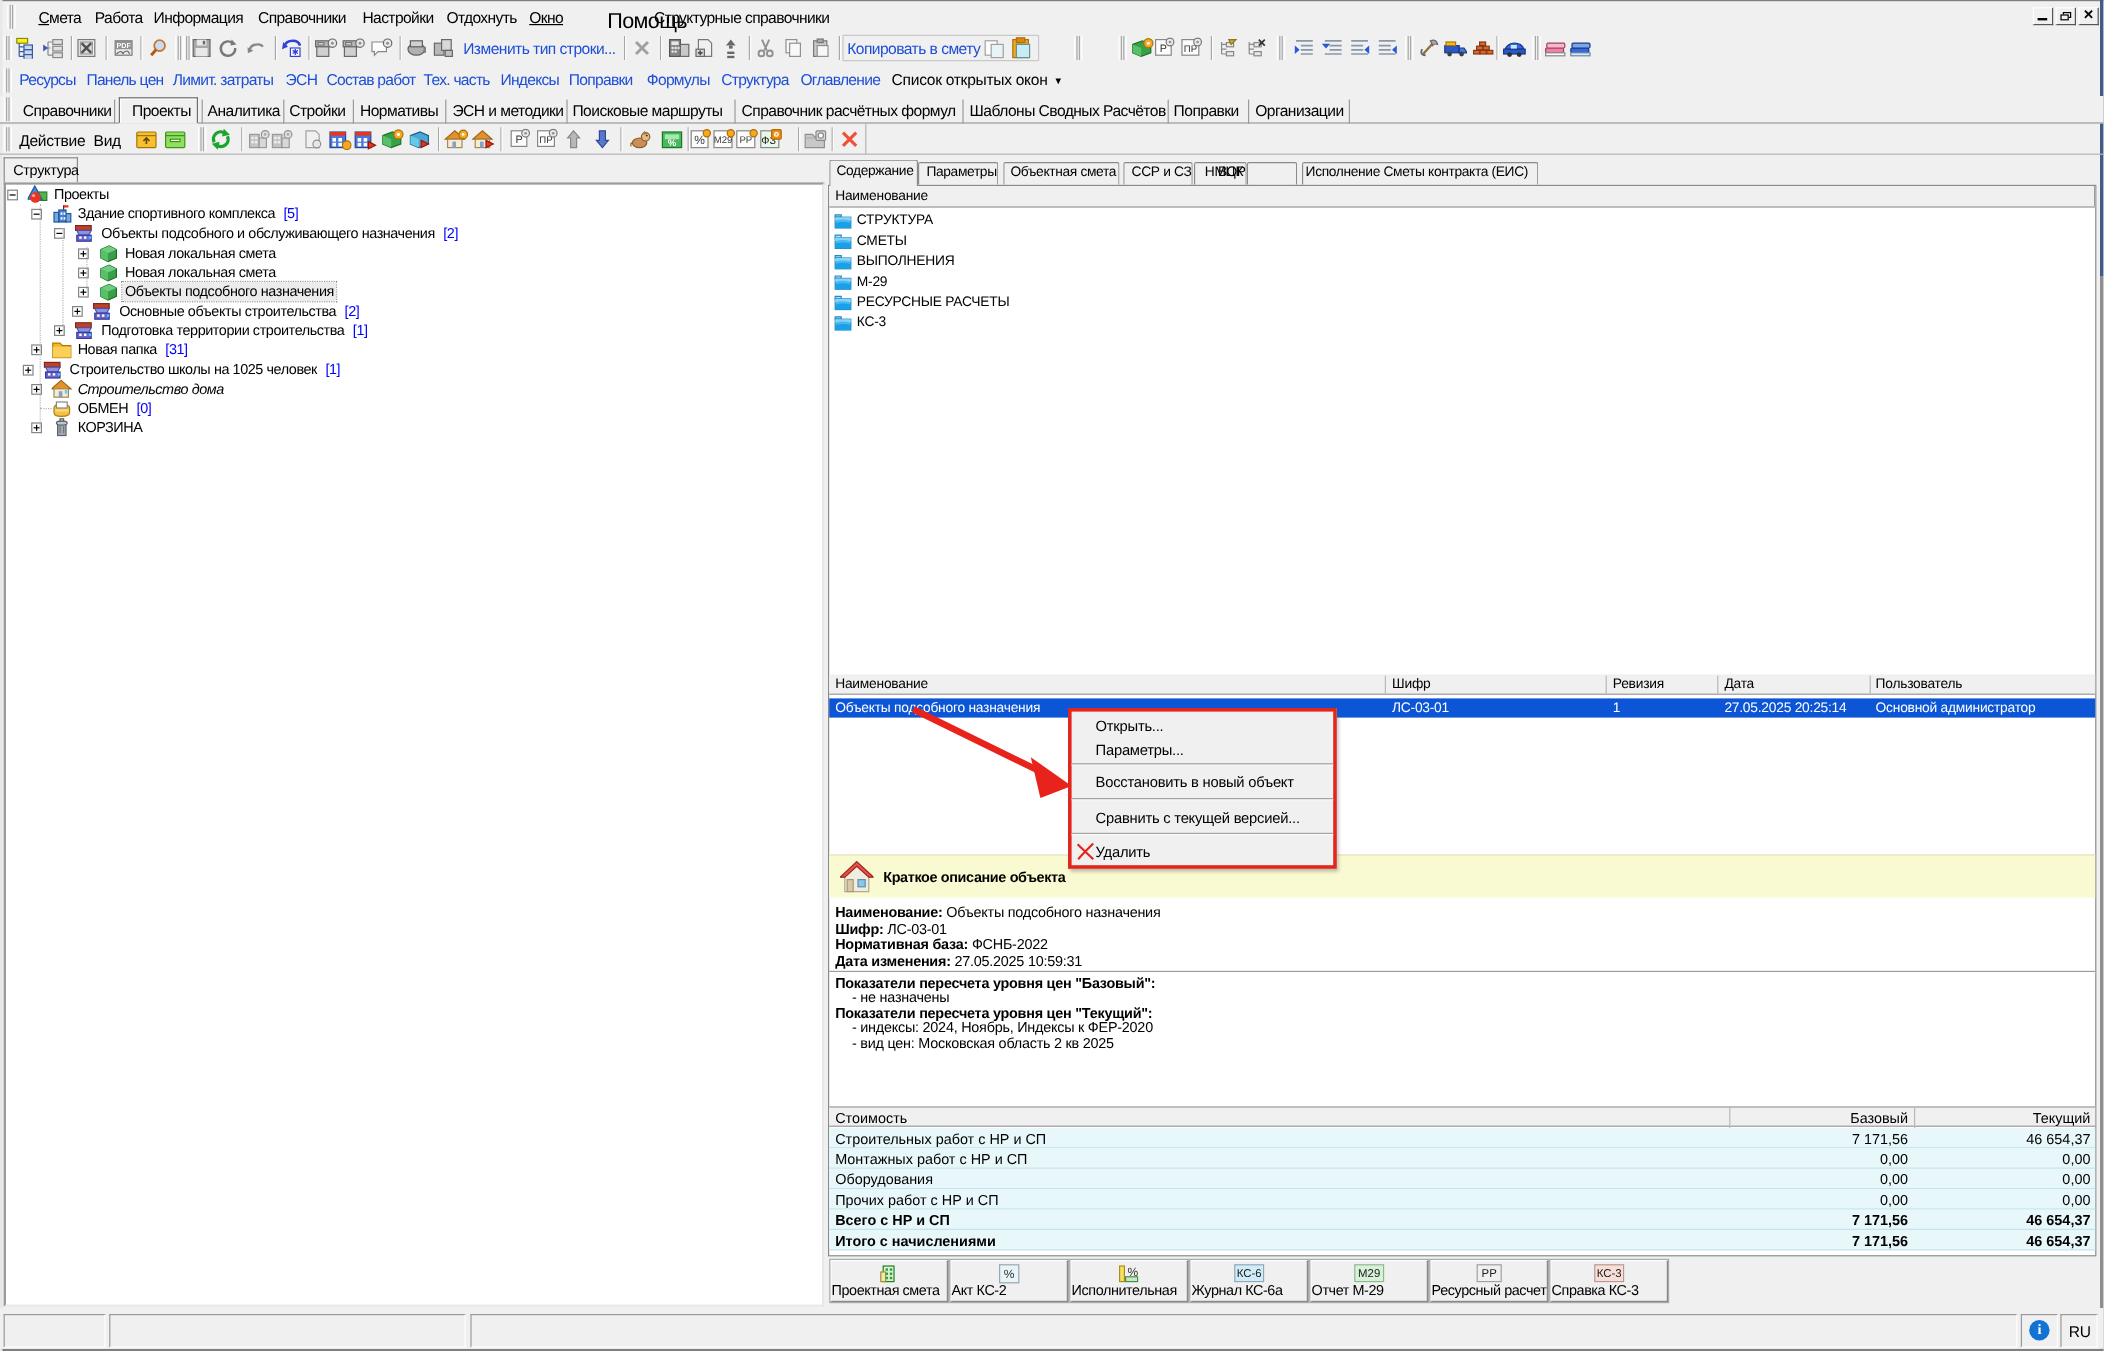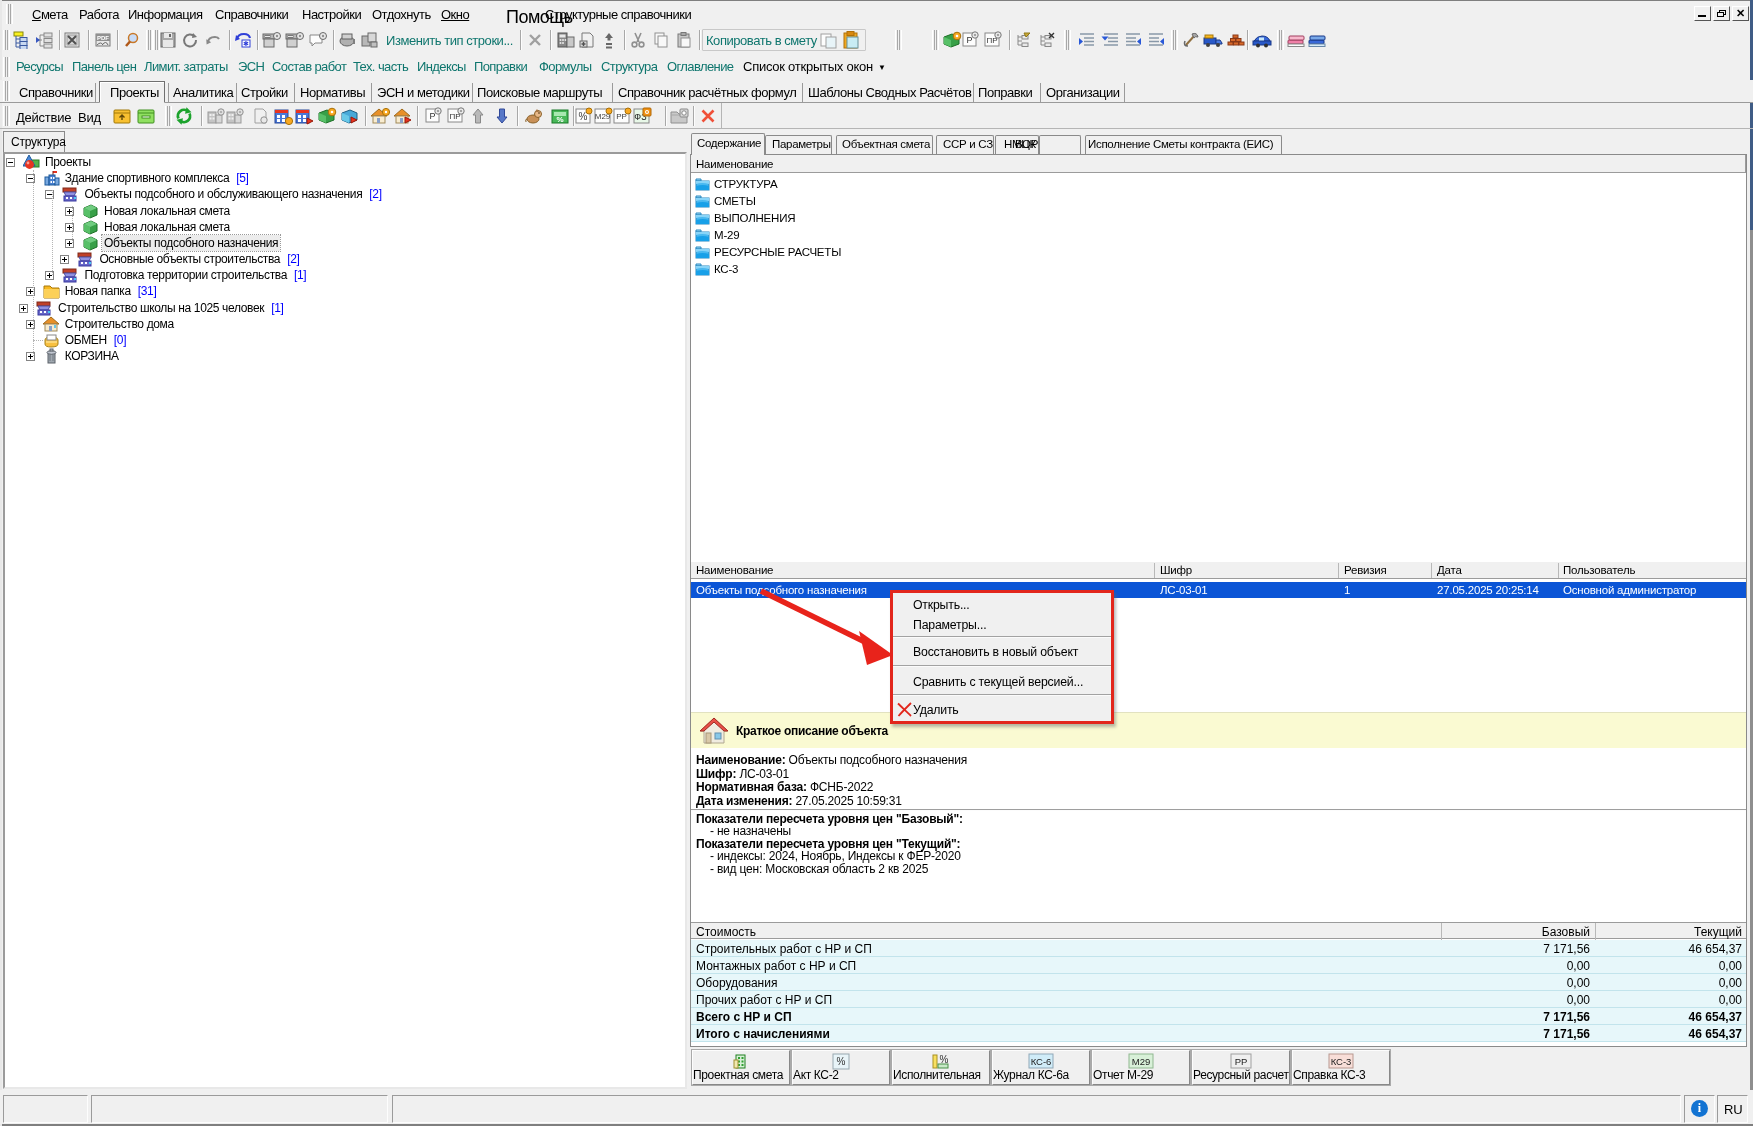--- a/index.html
+++ b/index.html
@@ -7,21 +7,21 @@
 body { background:#f0f0f0; font-family:"Liberation Sans", sans-serif; font-size:12px; color:#000; position:relative; }
 .abs { position:absolute; }
 .grip { position:absolute; width:7px; height:20px; border-left:1px solid #fff; border-right:1px solid #fff; }
 .grip:before { content:""; position:absolute; left:1px; top:0; width:1px; height:20px; background:#a8a8a8; }
 .grip:after { content:""; position:absolute; right:1px; top:0; width:1px; height:20px; background:#a8a8a8; }
 .vsep { position:absolute; width:1px; height:20px; background:#a8a8a8; }
 .vsep:after { content:""; position:absolute; left:1px; top:0; width:1px; height:20px; background:#fdfdfd; }
 .sunken { border:1px solid; border-color:#9b9b9b #fdfdfd #fdfdfd #9b9b9b; }
 .ico { position:absolute; width:20px; height:20px; display:flex; align-items:center; justify-content:center; }
 .txt { position:absolute; white-space:nowrap; letter-spacing:-0.25px; }
-.gray { color:#0f766e; }
+.gray { color:#1d4ed8; }
 .ls5 { letter-spacing:-0.5px !important; } .ls6 { letter-spacing:-0.6px !important; } .ls45 { letter-spacing:-0.45px !important; }
 
 .trow { position:absolute; height:16px; display:flex; align-items:center; white-space:nowrap; font-size:12px; letter-spacing:-0.35px; }
 .tog { width:9px; height:9px; border:1px solid #848484; background:#fff; position:relative; display:inline-block; flex:none; }
 .tog:before { content:""; position:absolute; left:1px; top:3px; width:5px; height:1px; background:#000; }
 .tog.plus:after { content:""; position:absolute; left:3px; top:1px; width:1px; height:5px; background:#000; }
 .cnt { color:#0000ff; margin-left:5px; }
 .ticon { width:17px; height:16px; display:inline-block; flex:none; }
 
 .flist-row { position:absolute; height:17px; display:flex; align-items:center; font-size:11.5px; letter-spacing:-0.2px; }
@@ -765,21 +765,21 @@
     <div class="trow" style="left:20.7px;top:162px;">
       <span class="tog plus"></span>
       <span style="width:8px"></span>
       <span class="ticon"><svg width="17" height="16">
           <polygon points="8,1 16,8 0,8" fill="#e89028" stroke="#a06a1a"></polygon>
           <rect x="2" y="8" width="12" height="7" fill="#f8ecd0" stroke="#a08a5a"></rect>
           <rect x="6" y="10" width="3" height="5" fill="#88a0c8"></rect>
           <rect x="11" y="9" width="2" height="3" fill="#68c8e8"></rect>
         </svg></span>
       <span style="width:3px"></span>
-      <span style="padding:1px 2px;">Строительство дома</span>
+      <span style="padding:1px 2px;font-style:italic;">Строительство дома</span>
     </div>
     <div class="trow" style="left:20.7px;top:178px;">
       <span style="width:9px"></span>
       <span style="width:8px"></span>
       <span class="ticon"><svg width="17" height="16">
           <path d="M2 8 q0 -3 6 -3 q7 0 7 3 l0 4 q0 3 -7 3 q-6 0 -6 -3 z" fill="#f8c040" stroke="#a8821a"></path>
           <rect x="4" y="3" width="9" height="5" fill="#fff" stroke="#888"></rect>
           <rect x="3" y="9" width="11" height="2" fill="#fcd878"></rect>
         </svg></span>
       <span style="width:3px"></span>

